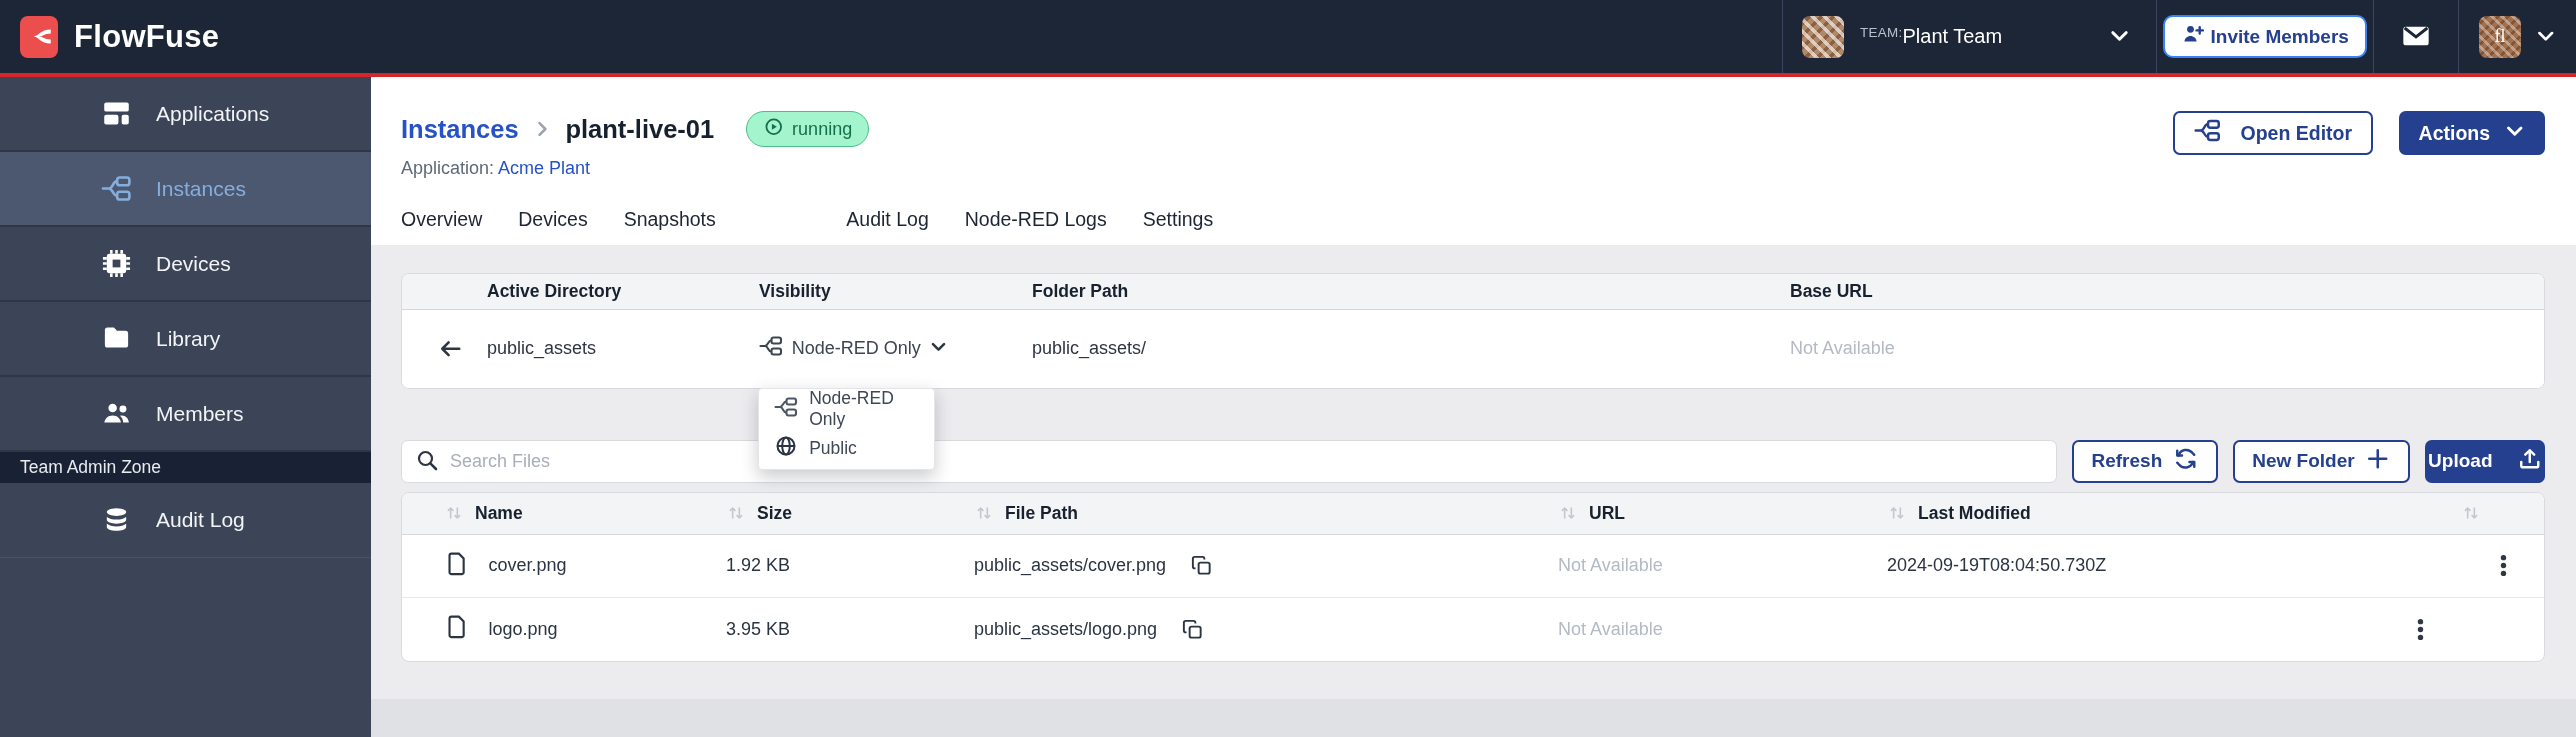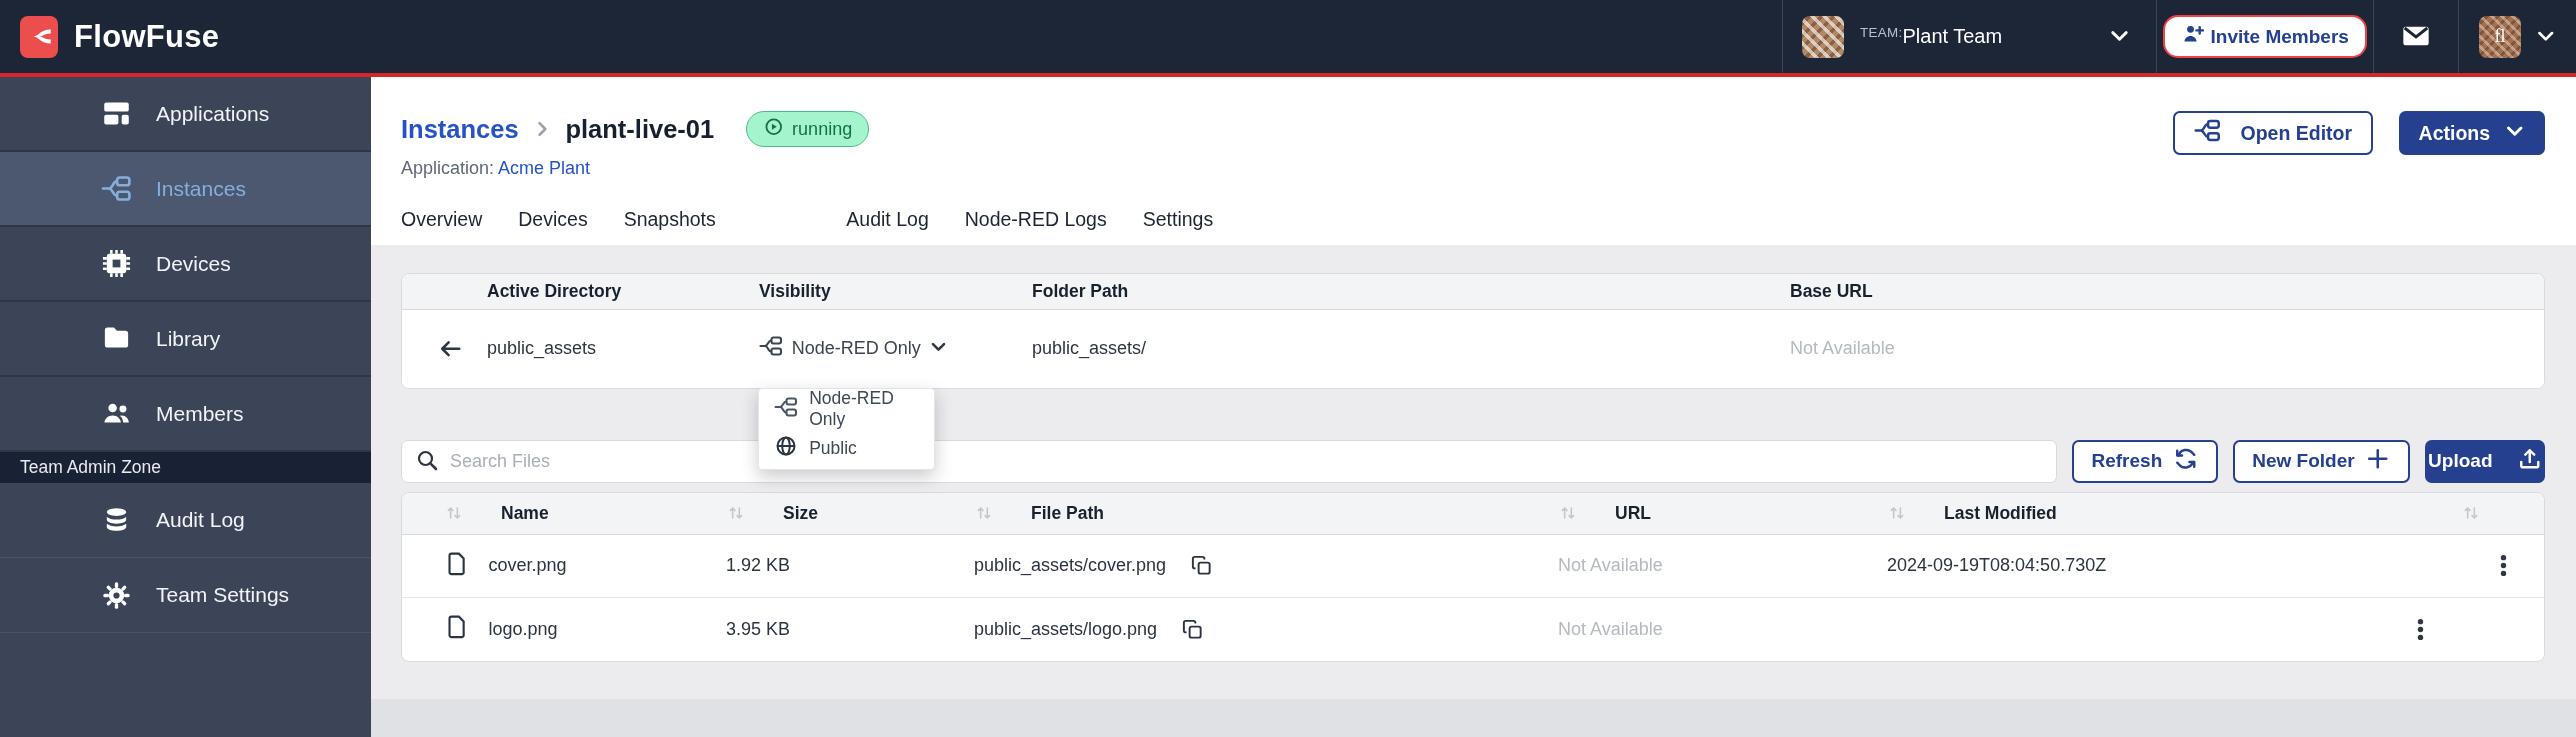--- a/index.html
+++ b/index.html
@@ -19,21 +19,21 @@
   .team-section { width:373px; display:flex; align-items:center; padding-left:19px; gap:16px; }
   .team-avatar { width:42px; height:42px; border-radius:8px; background-color:#b08968;
       background-image:
         repeating-linear-gradient(45deg, rgba(255,255,255,.6) 0 3.4px, transparent 3.4px 8.7px),
         repeating-linear-gradient(-45deg, rgba(110,62,34,.55) 0 3.4px, transparent 3.4px 8.7px); }
   .team-meta { display:flex; flex-direction:row; line-height:1.15; }
   .team-label { font-size:13.4px; color:#b9c0cc; letter-spacing:0.3px; }
   .team-name { font-size:20px; color:#fff; }
   .team-chevron { margin-left:auto; margin-right:25.5px; }
   .invite-wrap { width:216px; display:flex; align-items:center; justify-content:center; }
-  .invite-btn { height:43px; background:#fff; border:2px solid #ef4444; border-radius:15px;
+  .invite-btn { height:43px; background:#fff; border:2px solid #3b82f6; border-radius:10px;
                 color:#24408f; font-size:19px; font-weight:bold; display:flex; align-items:center;
                 gap:6px; padding:0 16px; cursor:pointer; }
   .mail-wrap { width:85px; display:flex; align-items:center; justify-content:center; }
   .account { display:flex; align-items:center; gap:13.4px; padding:0 20px; }
   .user-avatar { width:42px; height:42px; border-radius:8px; background-color:#a3714f;
       background-image:
         repeating-linear-gradient(45deg, rgba(255,255,255,.35) 0 2.7px, transparent 2.7px 7.4px),
         repeating-linear-gradient(-45deg, rgba(90,50,25,.45) 0 2.7px, transparent 2.7px 7.4px);
       display:flex; align-items:center; justify-content:center;
       font-family:"Liberation Serif", serif; font-size:18px; color:#fff; }
@@ -105,21 +105,21 @@
                  font-size:19px; font-weight:bold; display:flex; align-items:center; gap:10.7px;
                  padding:0 17.5px; cursor:pointer; }
   .btn-solid { background:#24408f; border:none; border-radius:6.7px; color:#fff; font-size:19px;
                font-weight:bold; display:flex; align-items:center; gap:24px; padding:0 3px; cursor:pointer; }
 
   
   .files-grid { display:grid; grid-template-columns:282px 248px 584px 329px 574px 1fr;
                 align-items:center; padding-left:42px; }
   .files-head { height:42px; background:#f3f4f6; border-bottom:0.7px solid #d5d8dc;
                 border-radius:6.7px 6.7px 0 0; }
-  .hcell { display:flex; align-items:center; gap:37px; font-size:17.5px; font-weight:bold; color:#18222f; }
+  .hcell { display:flex; align-items:center; gap:11px; font-size:17.5px; font-weight:bold; color:#18222f; }
   .file-row { height:63px; font-size:18px; color:#2b3442; border-bottom:0.7px solid #e6e8eb; }
   .file-row:last-child { border-bottom:none; border-radius:0 0 6.7px 6.7px; }
   .name-cell { display:flex; align-items:center; gap:19px; }
   .path-cell { display:flex; align-items:center; gap:24px; }
   .kebab-cell { display:flex; justify-content:flex-end; padding-right:27px; }
   .kebab { cursor:pointer; display:flex; }
   .copy-btn { cursor:pointer; display:flex; }
   .sort-icon { display:flex; flex:0 0 auto; }
   .ts { font-weight:500; }
 
@@ -252,37 +252,20 @@
       <div class="admin-item">
         <span class="nav-icon">
           <svg width="31" height="31" viewBox="0 0 24 24" fill="#fff">
               <path d="M4.5 5.5c0-1.7 3.4-3 7.5-3s7.5 1.3 7.5 3-3.4 3-7.5 3-7.5-1.3-7.5-3z"></path>
               <path d="M4.5 9.3v2.2c0 1.7 3.4 3 7.5 3s7.5-1.3 7.5-3V9.3c-1.6 1.3-4.3 2-7.5 2s-5.9-.7-7.5-2z"></path>
               <path d="M4.5 14.6v2.4c0 1.7 3.4 3 7.5 3s7.5-1.3 7.5-3v-2.4c-1.6 1.3-4.3 2-7.5 2s-5.9-.7-7.5-2z"></path>
             </svg>
         </span>
         <span>Audit Log</span>
       </div>
-      <div class="admin-item">
-        <span class="nav-icon">
-          <svg width="31" height="31" viewBox="0 0 24 24" fill="#fff">
-              <rect x="10.7" y="1.8" width="2.6" height="4.4" rx="1.2"></rect>
-              <rect x="10.7" y="1.8" width="2.6" height="4.4" rx="1.2" transform="rotate(45 12 12)"></rect>
-              <rect x="10.7" y="1.8" width="2.6" height="4.4" rx="1.2" transform="rotate(90 12 12)"></rect>
-              <rect x="10.7" y="1.8" width="2.6" height="4.4" rx="1.2" transform="rotate(135 12 12)"></rect>
-              <rect x="10.7" y="1.8" width="2.6" height="4.4" rx="1.2" transform="rotate(180 12 12)"></rect>
-              <rect x="10.7" y="1.8" width="2.6" height="4.4" rx="1.2" transform="rotate(225 12 12)"></rect>
-              <rect x="10.7" y="1.8" width="2.6" height="4.4" rx="1.2" transform="rotate(270 12 12)"></rect>
-              <rect x="10.7" y="1.8" width="2.6" height="4.4" rx="1.2" transform="rotate(315 12 12)"></rect>
-              <circle cx="12" cy="12" r="6"></circle>
-              <circle cx="12" cy="12" r="2.4" fill="#3b4557"></circle>
-            </svg>
-        </span>
-        <span>Team Settings</span>
-      </div>
     </nav>
 
     <main class="main">
 
       <div class="page-head">
         <div class="breadcrumb-row">
           <span class="crumb-root">Instances</span>
           <span class="crumb-sep">
             <svg width="20" height="20" viewBox="0 0 24 24" fill="none" stroke="#9aa2ae" stroke-width="3" stroke-linecap="round" stroke-linejoin="round">
                 <path d="M9 5l7 7-7 7"></path>

